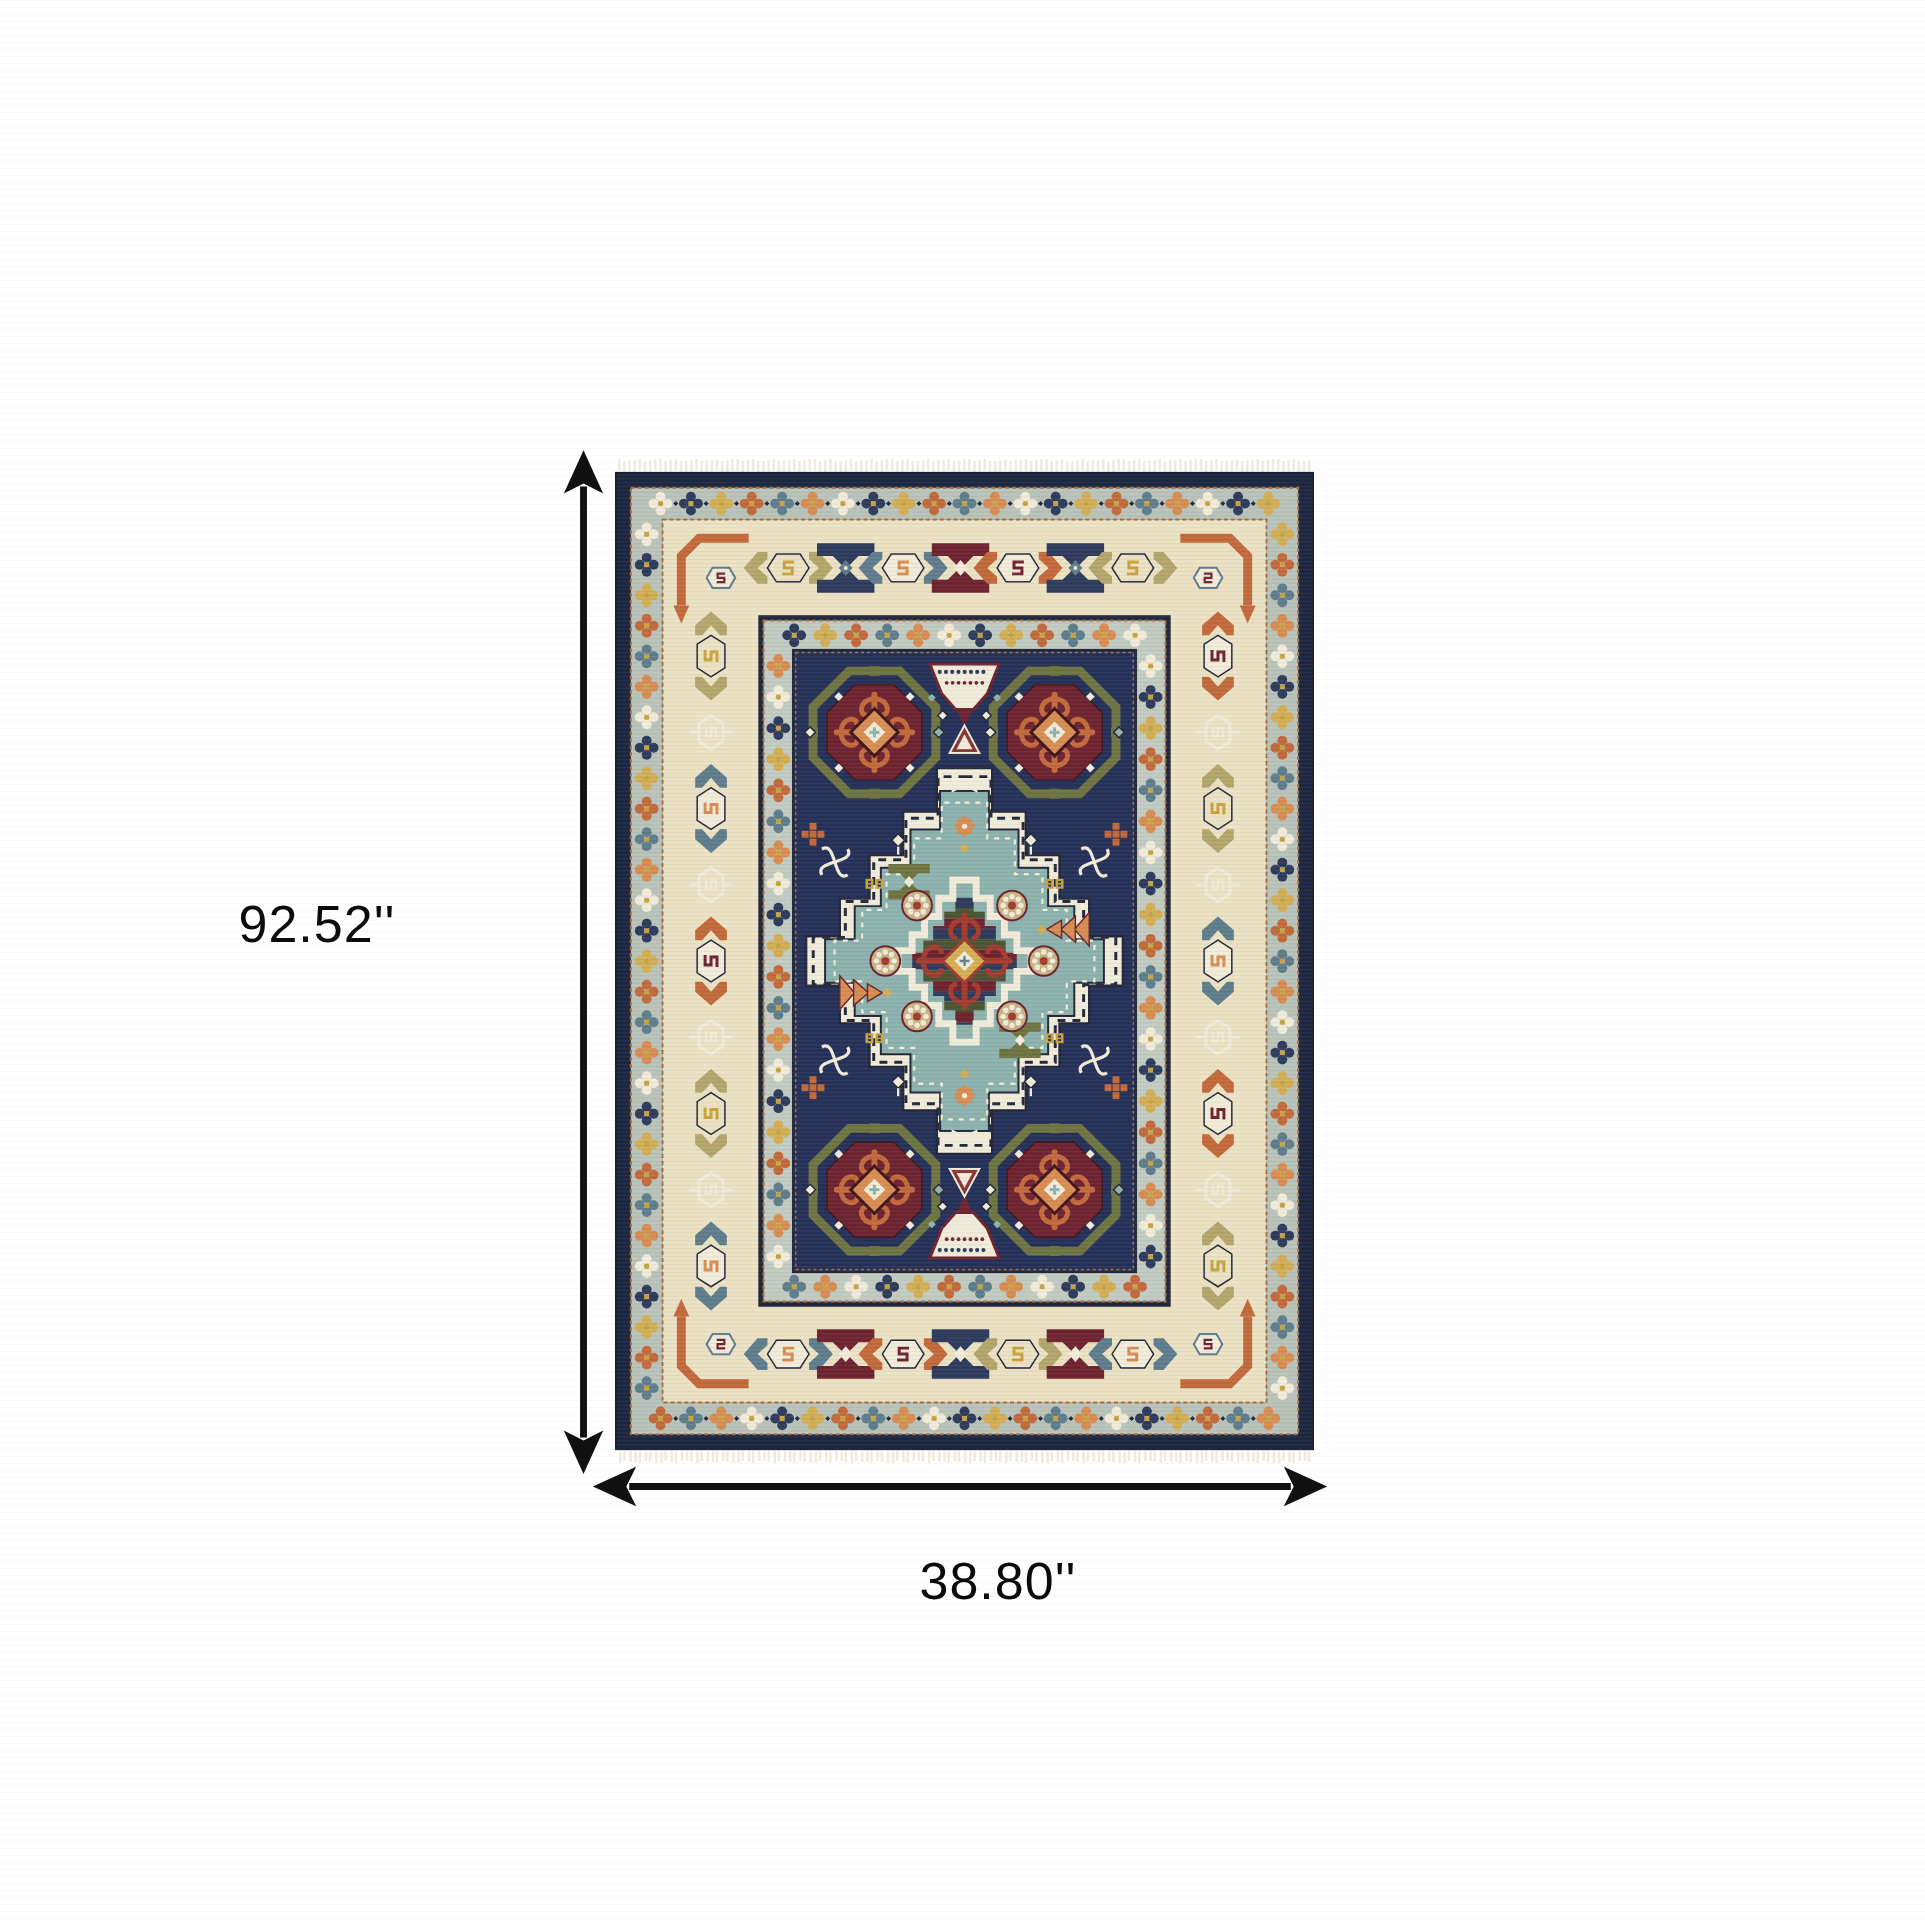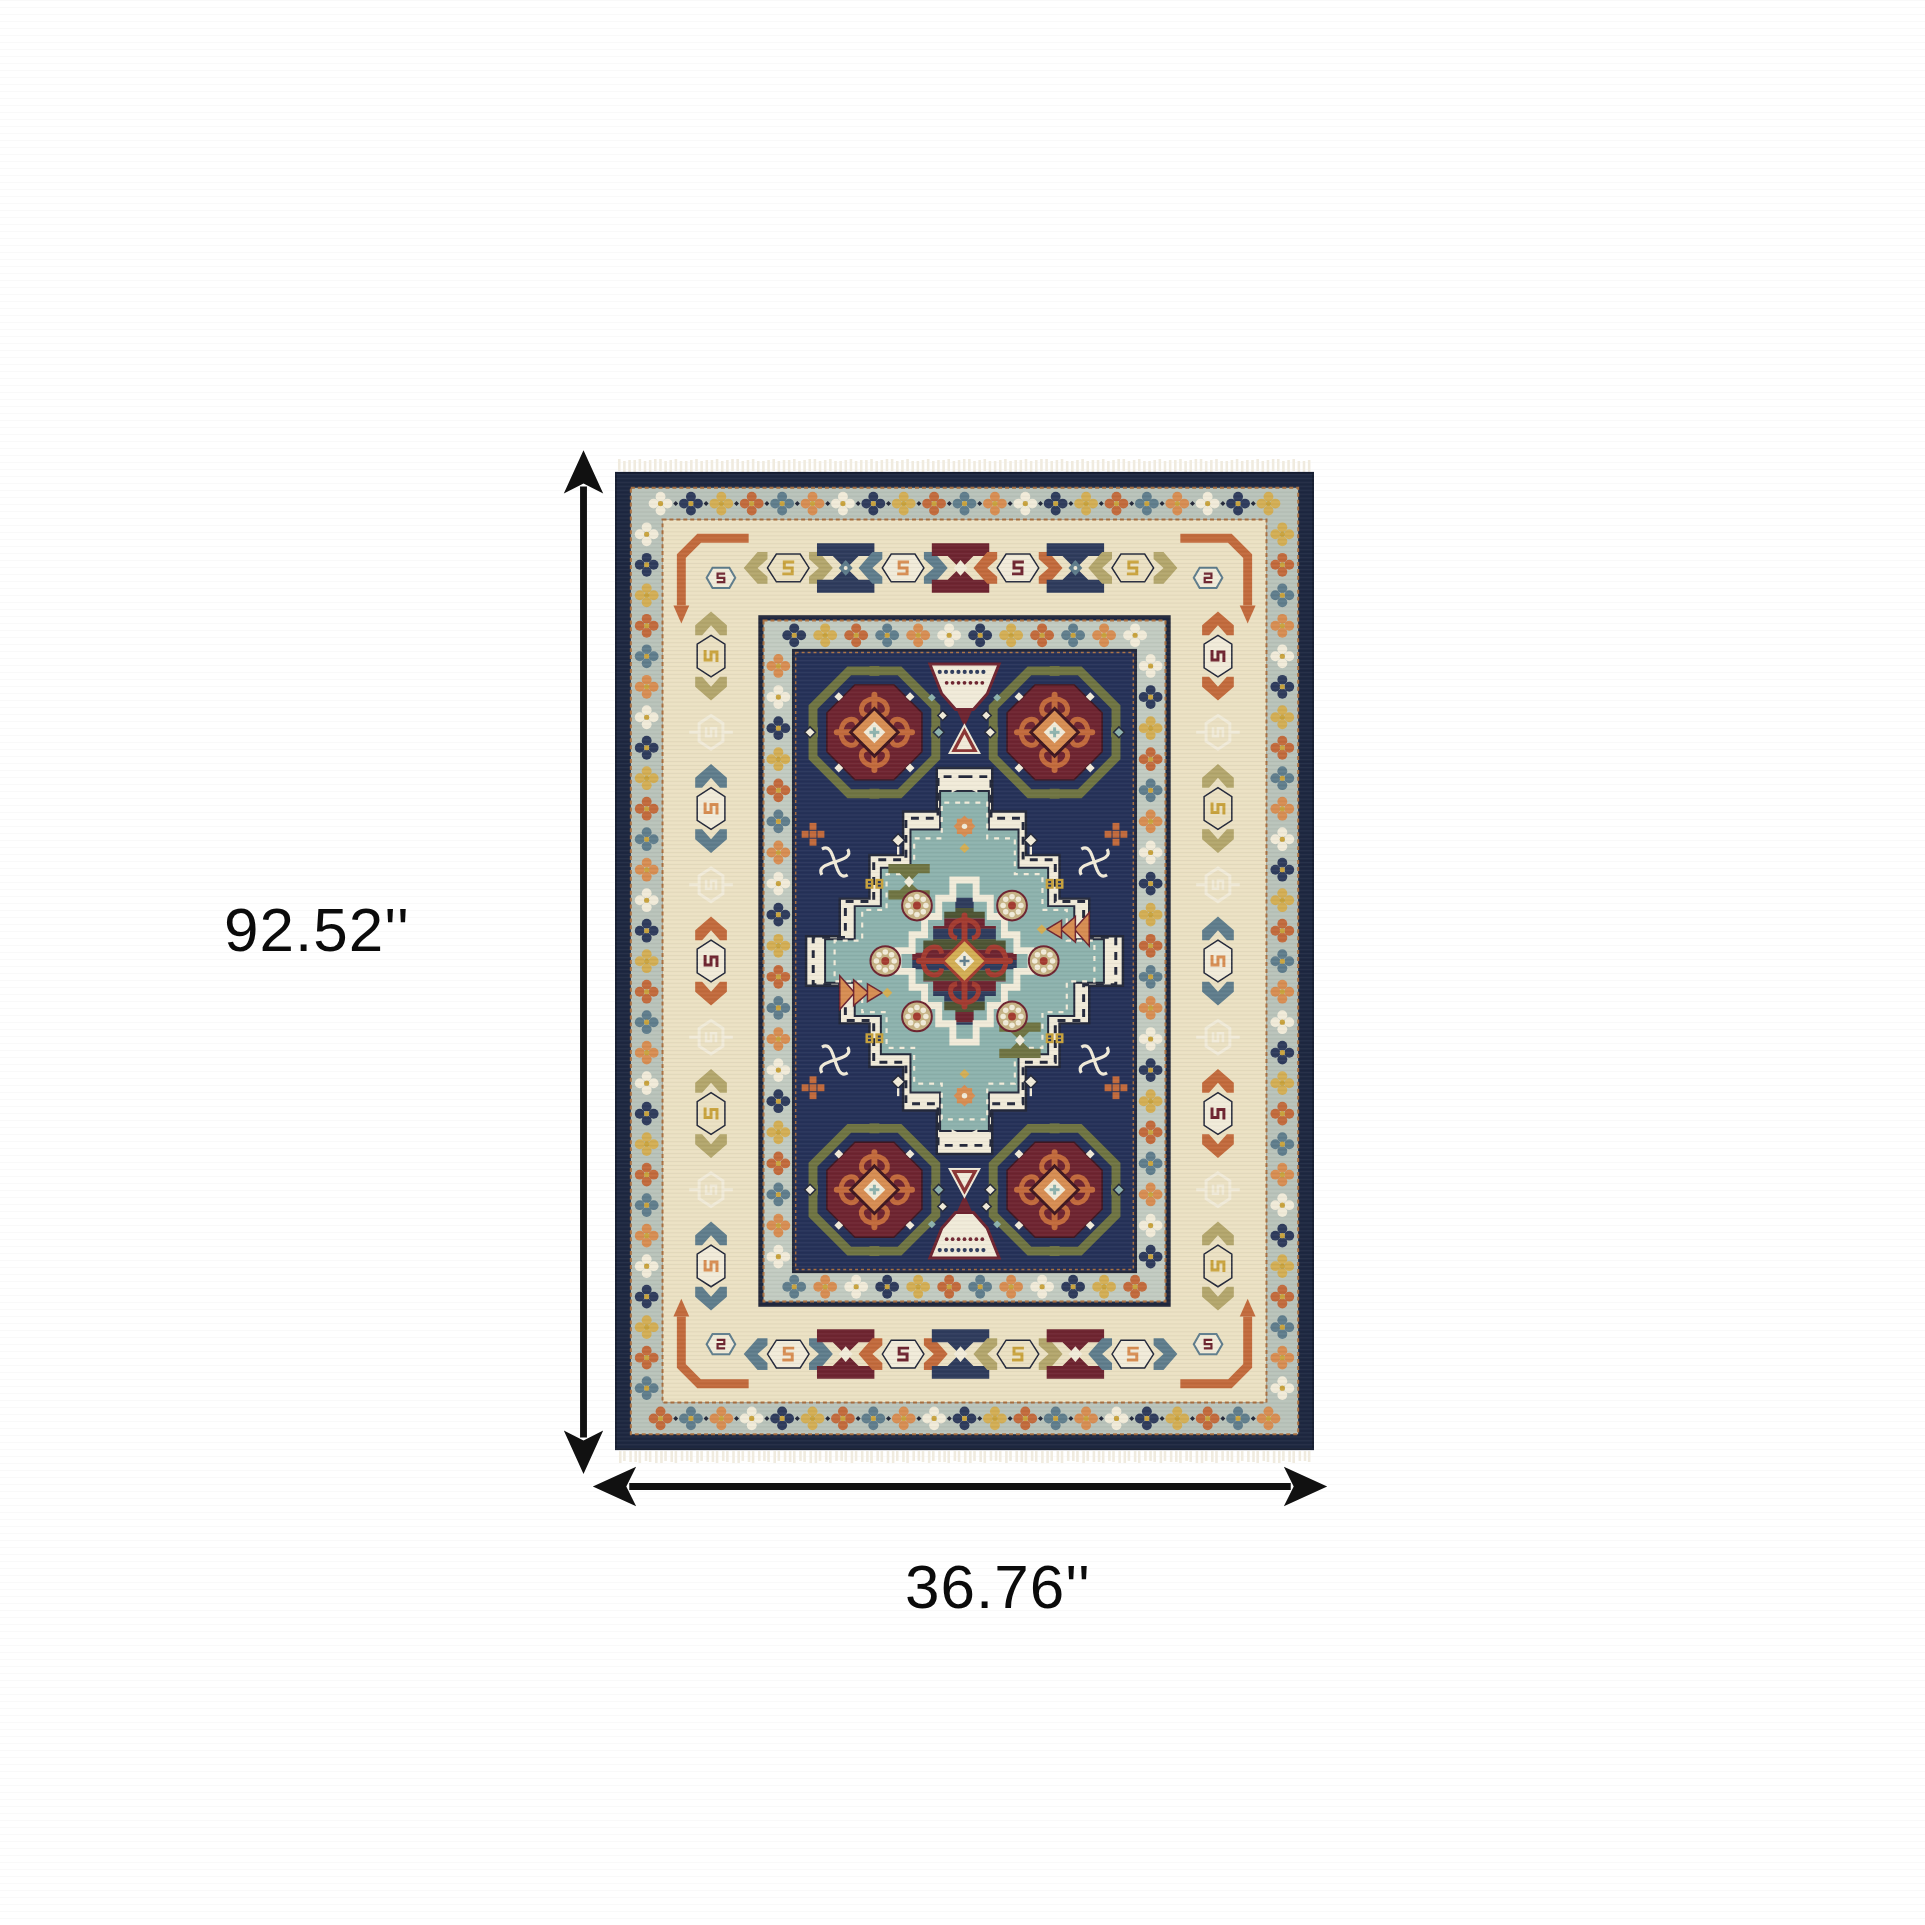--- a/index.html
+++ b/index.html
@@ -13,21 +13,21 @@
   }
   figure.rug{position:absolute;left:615px;top:458px;width:699px;height:1008px;margin:0;}
   figure.rug svg{display:block;width:100%;height:100%;}
   .arrow{position:absolute;}
   .arrow-v{left:552px;top:444px;width:63px;height:1036px;}
   .arrow-h{left:588px;top:1455px;width:744px;height:63px;}
   .arrow line{stroke:var(--arrow-color,#111);stroke-width:7;}
   .arrow polygon{fill:var(--arrow-color,#111);}
   .dim{
     position:absolute;color:var(--label-color,#0b0b0b);
-    font-size:62px;line-height:1.1;letter-spacing:1px;text-align:center;white-space:nowrap;
+    font-size:52px;line-height:1.1;letter-spacing:1px;text-align:center;white-space:nowrap;
   }
   .dim-h{left:139px;top:896px;width:356px;}
   .dim-w{left:820px;top:1553px;width:356px;}
 </style>
 </head>
 <body>
 
 <div class="stage">
   <div class="bg-stripes"></div>
 
@@ -2142,15 +2142,15 @@
     <polygon points="32,1043 12,999 32,1009 52,999"></polygon>
   </svg>
 
   <svg class="arrow arrow-h" viewBox="0 0 752 64">
     <line x1="40" y1="32" x2="712" y2="32"></line>
     <polygon points="3,32 47,12 37,32 47,52"></polygon>
     <polygon points="749,32 705,12 715,32 705,52"></polygon>
   </svg>
 
   <div class="dim dim-h">92.52''</div>
-  <div class="dim dim-w">36.76''</div>
+  <div class="dim dim-w">38.80''</div>
 </div>
 
 
 </body></html>

